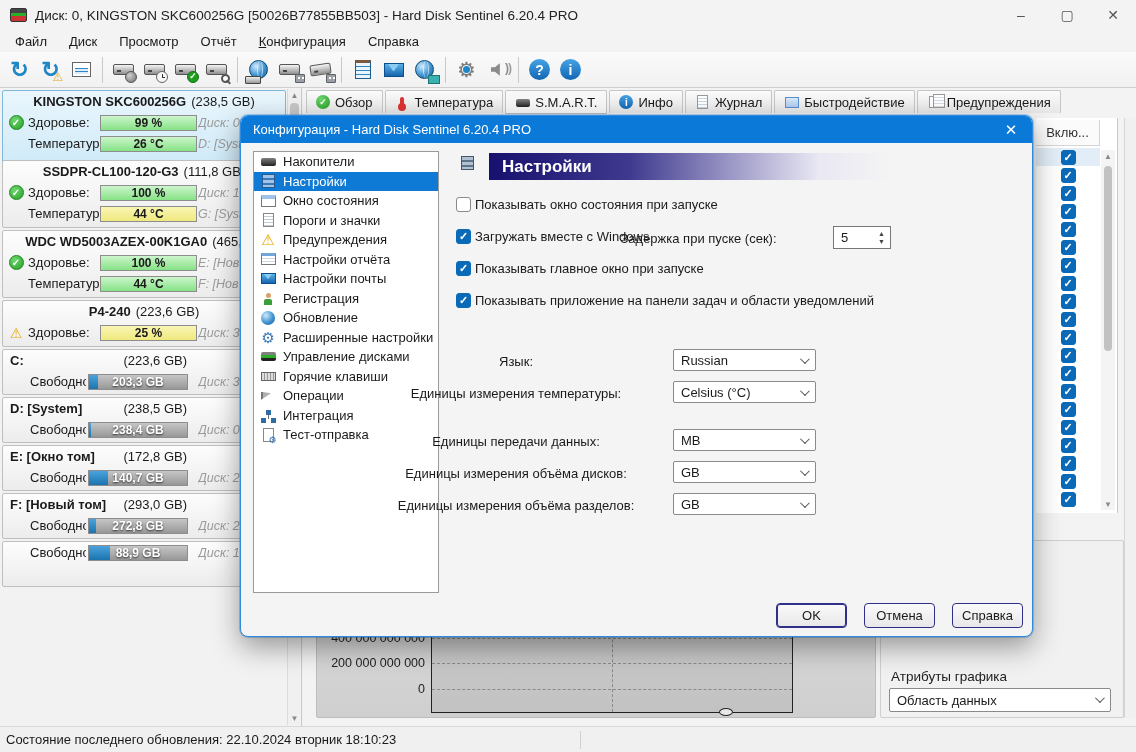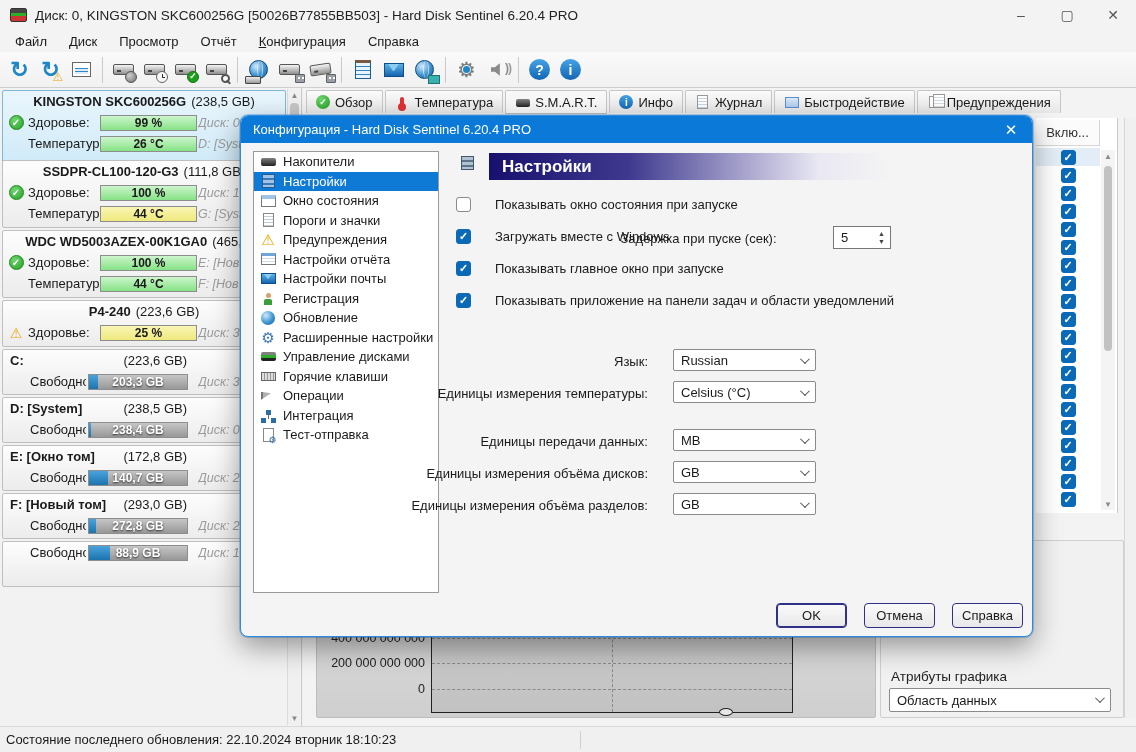--- a/index.html
+++ b/index.html
@@ -182,32 +182,32 @@
   .i-flag::after { content:""; position:absolute; left:0; top:0; width:1.5px; height:13px; background:#777; }
   .i-nodes { width:5px; height:5px; background:#2e6da4; margin-top:-6px;
     box-shadow:-5px 8px 0 #2e6da4, 5px 8px 0 #2e6da4; position:relative; }
   .i-nodes::after { content:""; position:absolute; left:2px; top:5px; width:1px; height:4px; background:#666; }
   .i-docgear { width:11px; height:14px; border:1px solid #888; background:#fff; position:relative; }
   .i-docgear::after { content:"⚙"; position:absolute; right:-4px; bottom:-4px; font-size:9px; color:#3e78b5; }
   .banner-ic { position:absolute; left:218px; top:39px; }
   .banner { position:absolute; left:248px; top:37px; width:402px; height:27px;
     background:linear-gradient(90deg,#17106e 0%,#3f3a8f 35%,#9b97c6 60%,#e9e8f3 82%,#f4f4f4 100%);
     color:#fff; font-weight:bold; font-size:17px; display:flex; align-items:center; padding-left:13px; }
-  .dlg-cbrow { position:absolute; left:215px; display:flex; align-items:center; gap:24px; white-space:nowrap; }
+  .dlg-cbrow { position:absolute; left:215px; display:flex; align-items:center; gap:4px; white-space:nowrap; }
   .cb { width:15px; height:15px; border:1px solid #8a8a8a; background:#fff; border-radius:3px; flex:0 0 15px;
     display:flex; align-items:center; justify-content:center; color:#fff; font-size:11px; font-weight:bold; }
   .cb.checked { background:#0a6ab8; border-color:#0a6ab8; }
   .cb.checked::after { content:"✓"; }
   .delay-label { position:absolute; left:330px; top:115px; width:255px; text-align:center; }
   .spin { position:absolute; left:592px; top:110px; width:58px; height:23px; border:1px solid #777;
     background:#fff; display:flex; align-items:center; padding-left:7px; }
   .spin-btns { position:absolute; right:2px; top:1px; width:13px; height:19px; display:flex; flex-direction:column;
     align-items:center; justify-content:center; gap:1px; color:#444; }
   .spin-btns span { font-size:7px; line-height:1; }
-  .dd-label { position:absolute; width:300px; text-align:right; left:107px; }
+  .dd-label { position:absolute; width:300px; text-align:center; left:125px; }
   .select { position:absolute; width:143px; height:22px; border:1px solid #8a8a8a; border-radius:2px;
     background:#fff; display:flex; align-items:center; padding-left:7px; }
   .chev { position:absolute; right:8px; top:7px; width:7px; height:7px; border-right:1.5px solid #555;
     border-bottom:1.5px solid #555; transform:rotate(45deg) translateY(-2px); }
   .dlg-btn { position:absolute; top:487px; width:71px; height:25px; display:flex; align-items:center; justify-content:center;
     background:linear-gradient(#fafafa,#e8e8e8); border:1px solid #30308a; border-radius:4px; }
   .dlg-btn.default { box-shadow:0 0 0 1px #30308a inset; }
   
   .statusbar { position:absolute; left:0; bottom:0; width:1136px; height:26px; background:#f0f0f0;
     border-top:1px solid #d9d9d9; display:flex; align-items:center; padding-left:6px; }

